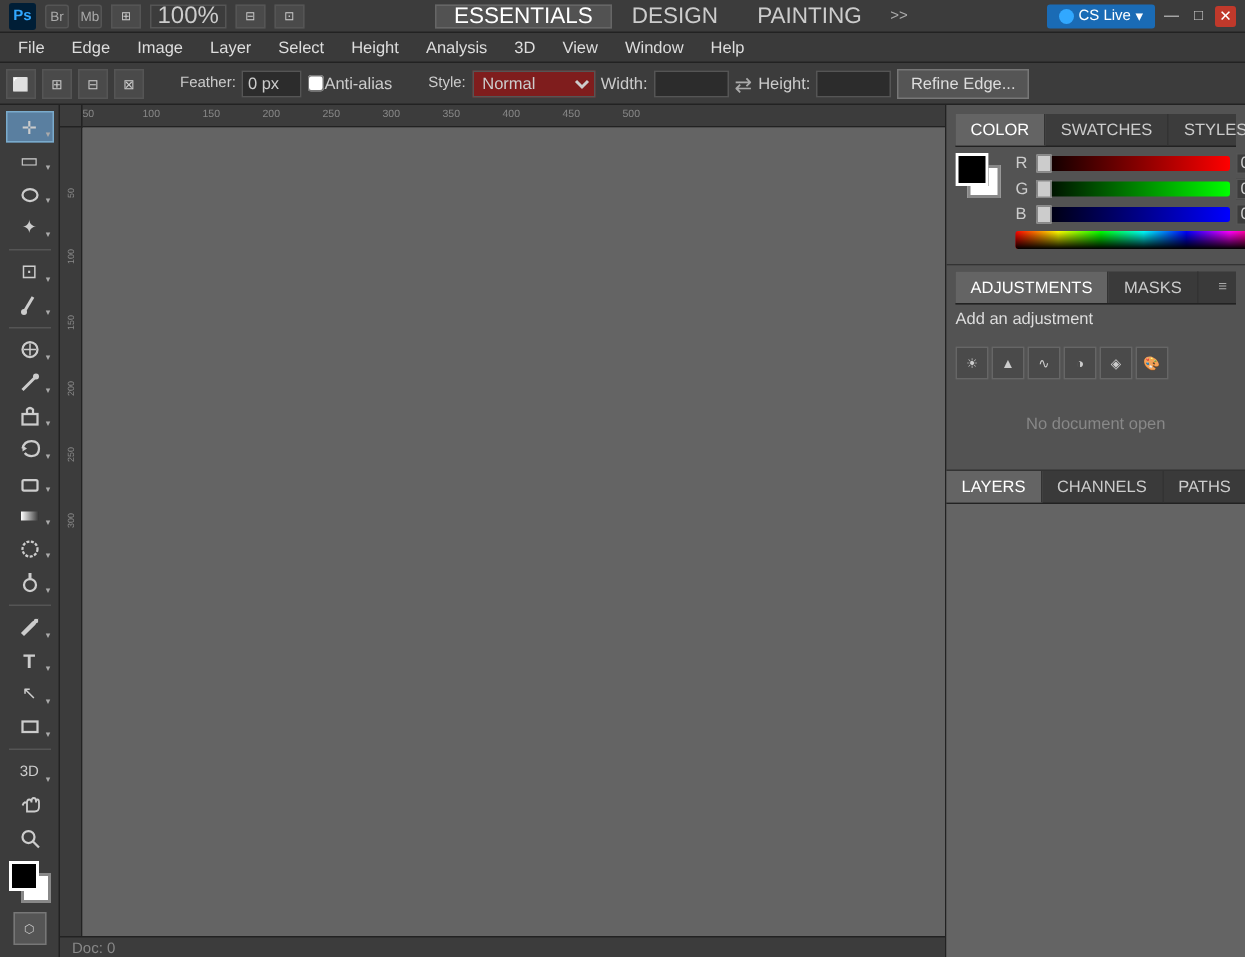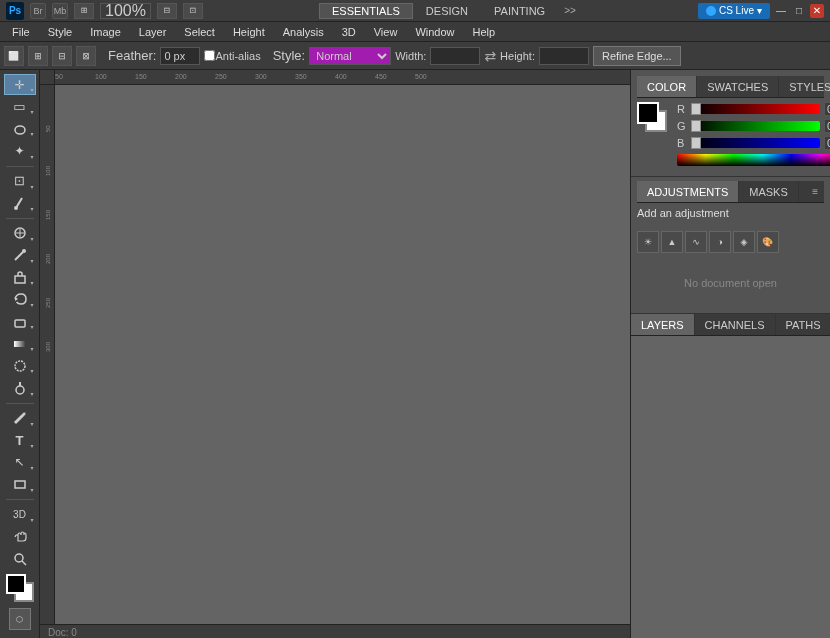--- a/index.html
+++ b/index.html
@@ -61,21 +61,21 @@
       font-size: 16px;
       padding: 0 4px;
       height: 16px;
       display: flex; align-items: center;
     }
     #title-bar-center {
       display: flex; align-items: center; gap: 0;
     }
     .workspace-tab {
       padding: 2px 12px;
-      font-size: 11px;
+      font-size: 15px;
       color: #ccc;
       cursor: pointer;
       border: 1px solid transparent;
       height: 16px;
       display: flex; align-items: center;
     }
     .workspace-tab.active {
       background: #525252;
       border-color: #666;
       color: #fff;
@@ -136,40 +136,40 @@
       gap: 4px;
     }
     .opt-icon {
       width: 20px; height: 20px;
       background: #4a4a4a;
       border: 1px solid #555;
       display: flex; align-items: center; justify-content: center;
       font-size: 9px; color: #ccc; cursor: pointer;
     }
     .opt-label {
-      font-size: 13px;
+      font-size: 10px;
       color: #ccc;
-      margin-left: 8px;
+      margin-left: 20px;
     }
     .opt-input {
       background: #2c2c2c;
       border: 1px solid #555;
       color: #ccc;
       font-size: 11px;
       width: 40px;
       height: 18px;
       padding: 0 3px;
     }
     .opt-checkbox-label {
       display: flex; align-items: center; gap: 0;
       font-size: 11px; color: #ccc;
     }
     .opt-checkbox-label input { width: 11px; height: 11px; }
     .style-select {
-      background: #a21caf;
+      background: #7f1d1d;
       border: 1px solid #555;
       color: #ccc;
       font-size: 11px;
       height: 18px;
       padding: 0 2px;
     }
     .opt-w-h-label { font-size: 11px; color: #ccc; }
     .opt-w-h-input {
       background: #2c2c2c;
       border: 1px solid #555;
@@ -426,21 +426,21 @@
       <span>▾</span>
     </div>
     <div class="win-btn">—</div>
     <div class="win-btn">□</div>
     <div class="win-btn close">✕</div>
   </div>
 </div>
 
 <div id="menu-bar">
   <div class="menu-item">File</div>
-  <div class="menu-item">Style</div>
+  <div class="menu-item">Edge</div>
   <div class="menu-item">Image</div>
   <div class="menu-item">Layer</div>
   <div class="menu-item">Select</div>
   <div class="menu-item">Height</div>
   <div class="menu-item">Analysis</div>
   <div class="menu-item">3D</div>
   <div class="menu-item">View</div>
   <div class="menu-item">Window</div>
   <div class="menu-item">Help</div>
 </div>

